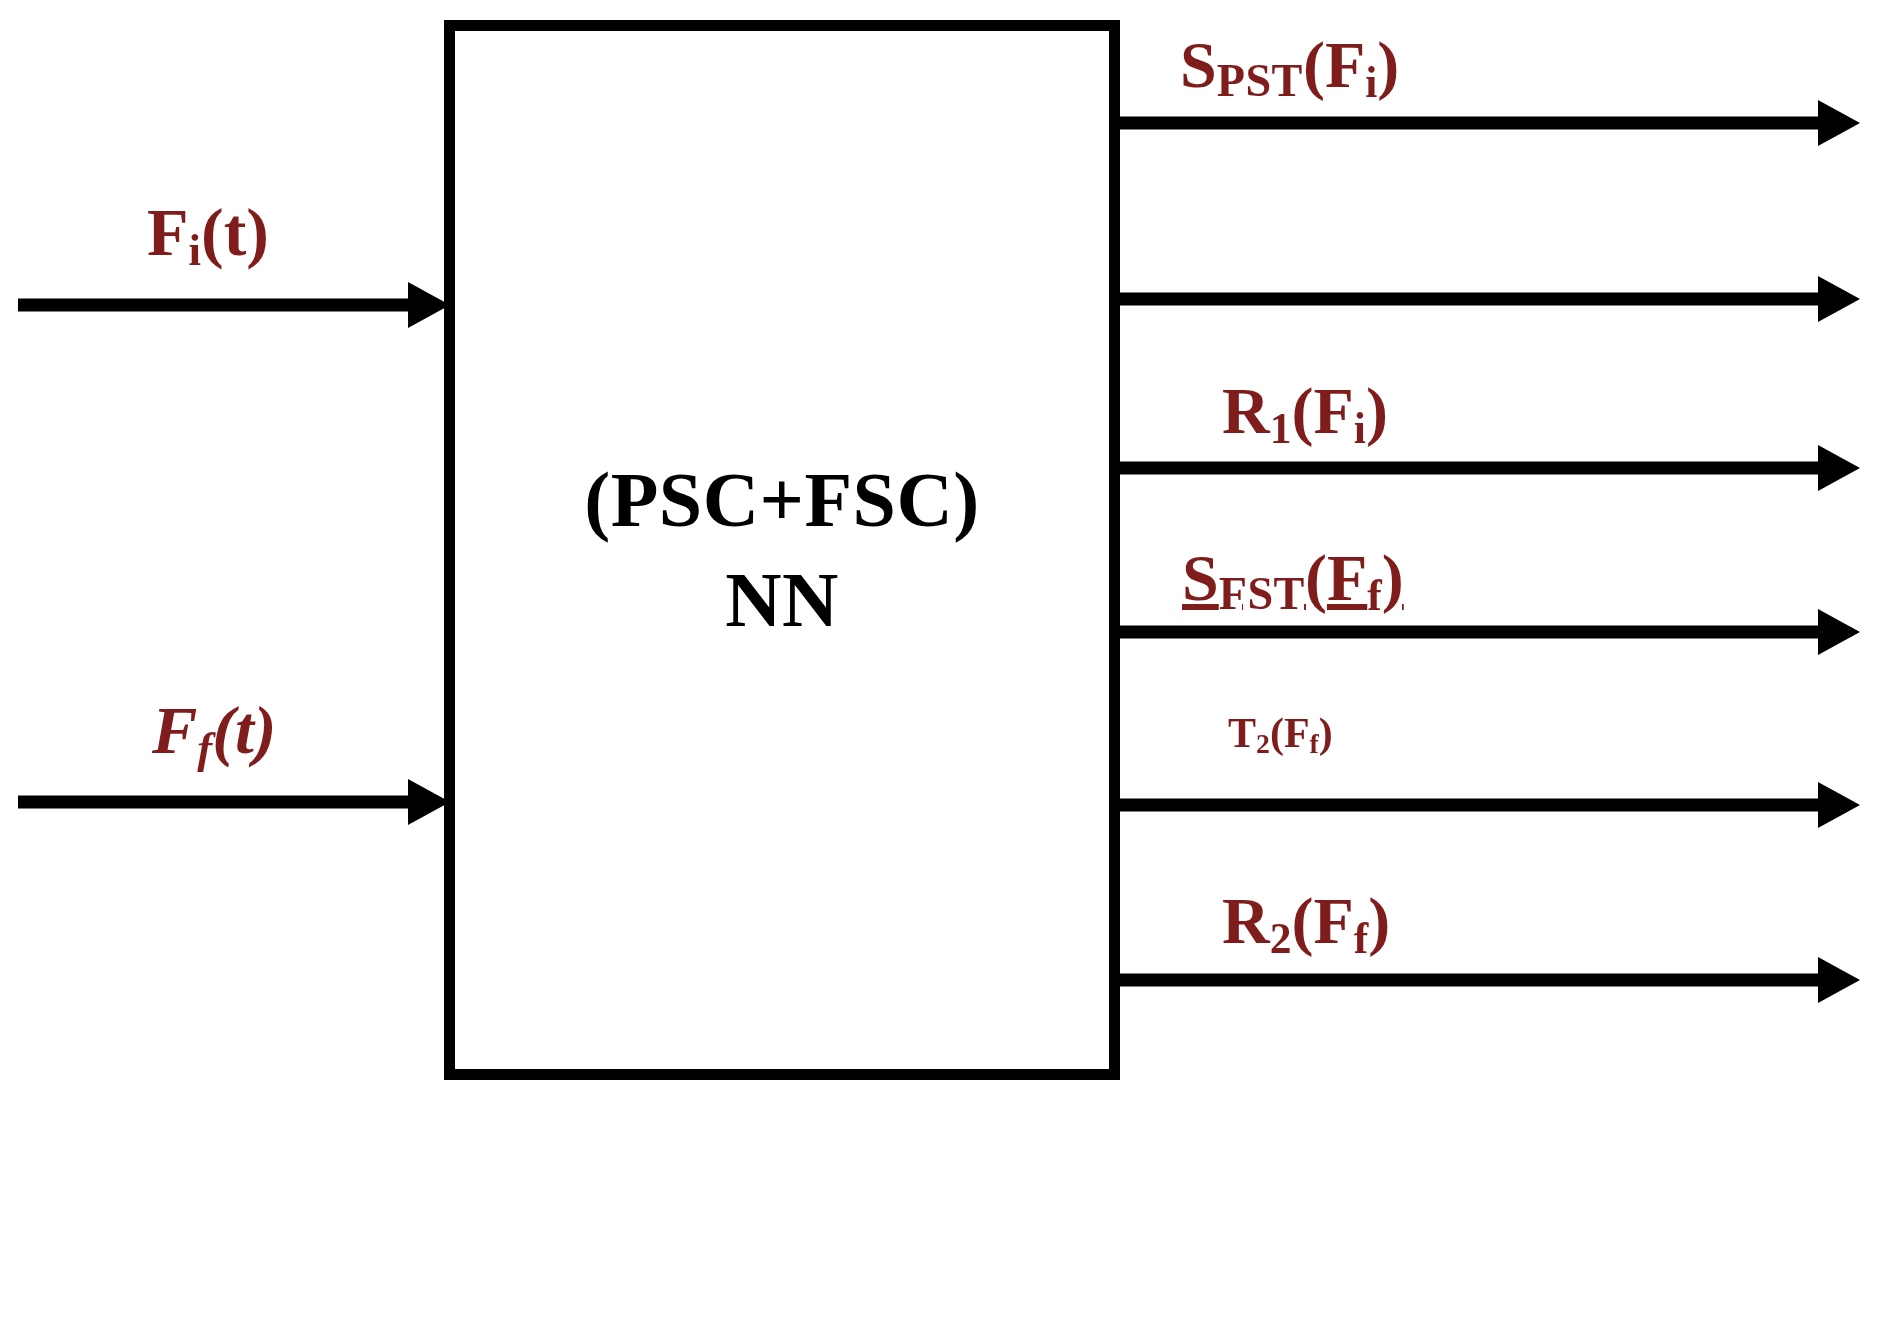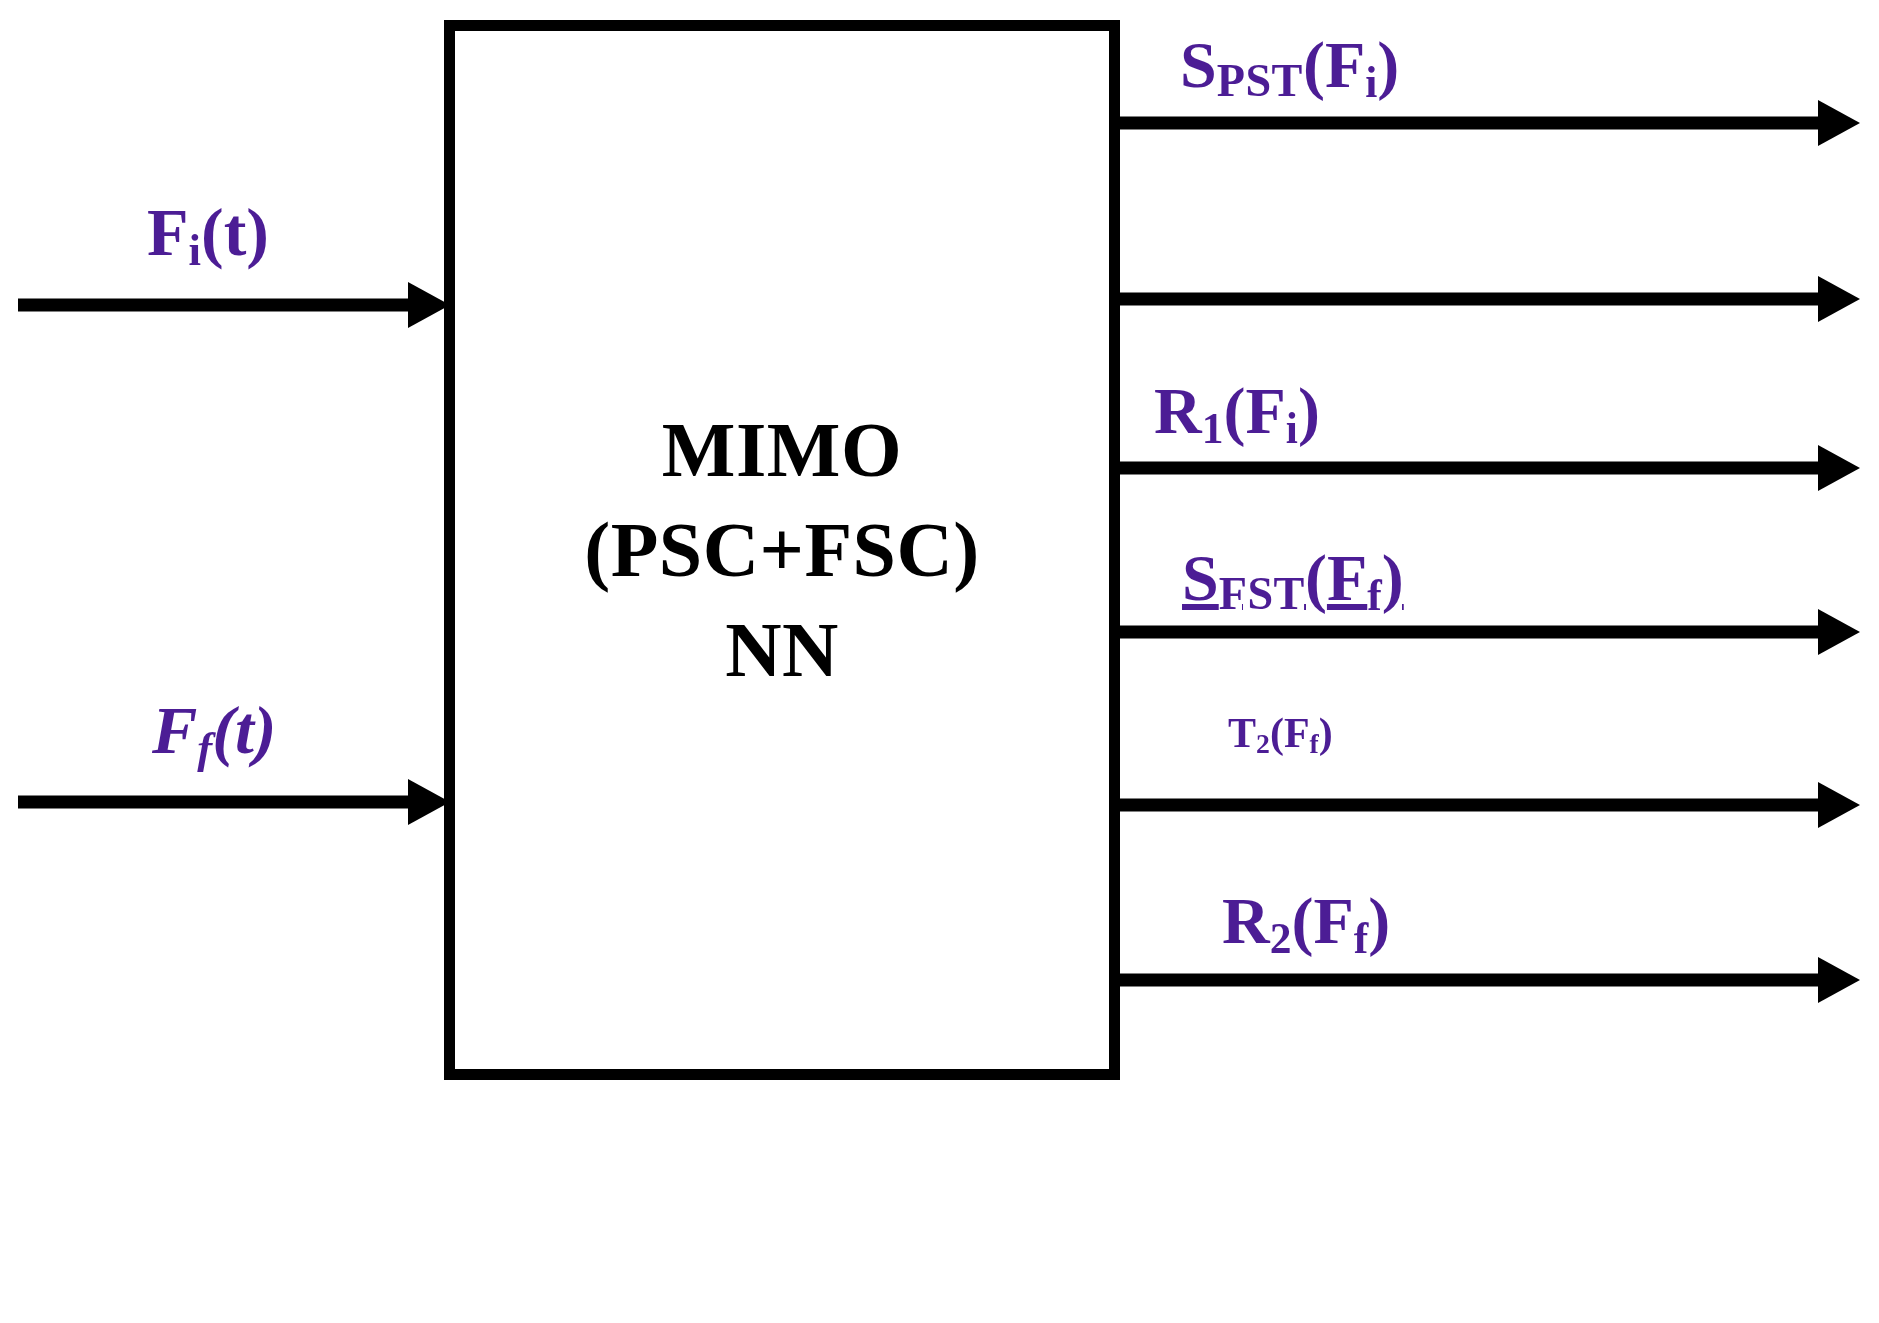--- a/index.html
+++ b/index.html
@@ -56,21 +56,21 @@
     border-top: 23px solid transparent;
     border-bottom: 23px solid transparent;
     border-left: 42px solid #000000;
     transform: translateY(-50%);
   }
 
   
   .lbl {
     position: absolute;
     font-weight: bold;
-    color: #4c1d95;
+    color: #7f1d1d;
     white-space: nowrap;
     line-height: 1;
   }
   .lbl sub {
     font-size: 0.66em;
     vertical-align: baseline;
     position: relative;
     top: 0.22em;
     font-weight: bold;
   }
@@ -100,21 +100,20 @@
 
   <div class="lbl" style="left:147px; top:198px; font-size:68px;">
     <span>F</span><sub>i</sub><span>(t)</span>
   </div>
 
   <div class="lbl" style="left:152px; top:696px; font-size:68px;font-style:italic;">
     <span>F</span><sub>f</sub><span>(t)</span>
   </div>
 
   <div class="block" style="left:444px; top:20px; width:676px; height:1060px;">
-    <div class="block-line" style="font-size:78px;">MIMO</div>
     <div class="block-line" style="font-size:78px;">(PSC+FSC)</div>
     <div class="block-line" style="font-size:78px;">NN</div>
   </div>
 
   <div class="arrow" style="left:1120px; top:123px; width:740px;">
     <div class="shaft" style="width:700px;"></div>
     <div class="head" style="left:698px;"></div>
   </div>
 
   <div class="arrow" style="left:1120px; top:299px; width:740px;">
@@ -140,21 +139,21 @@
   <div class="arrow" style="left:1120px; top:980px; width:740px;">
     <div class="shaft" style="width:700px;"></div>
     <div class="head" style="left:698px;"></div>
   </div>
 
   <div class="lbl" style="left:1180px; top:32px; font-size:66px;">
     <span>S</span><span class="sc">PST</span><span>(</span><span>F</span><sub>i</sub><span>)</span>
   </div>
 
 
-  <div class="lbl" style="left:1154px; top:378px; font-size:66px;">
+  <div class="lbl" style="left:1222px; top:378px; font-size:66px;">
     <span>R</span><sub>1</sub><span>(</span><span>F</span><sub>i</sub><span>)</span>
   </div>
 
   <div class="lbl" style="left:1182px; top:545px; font-size:66px;text-decoration:underline;">
     <span>S</span><span class="sc">FST</span><span>(</span><span>F</span><sub>f</sub><span>)</span>
   </div>
 
   <div class="lbl" style="left:1228px; top:712px; font-size:42px;">
     <span>T</span><sub>2</sub><span>(</span><span>F</span><sub>f</sub><span>)</span>
   </div>

